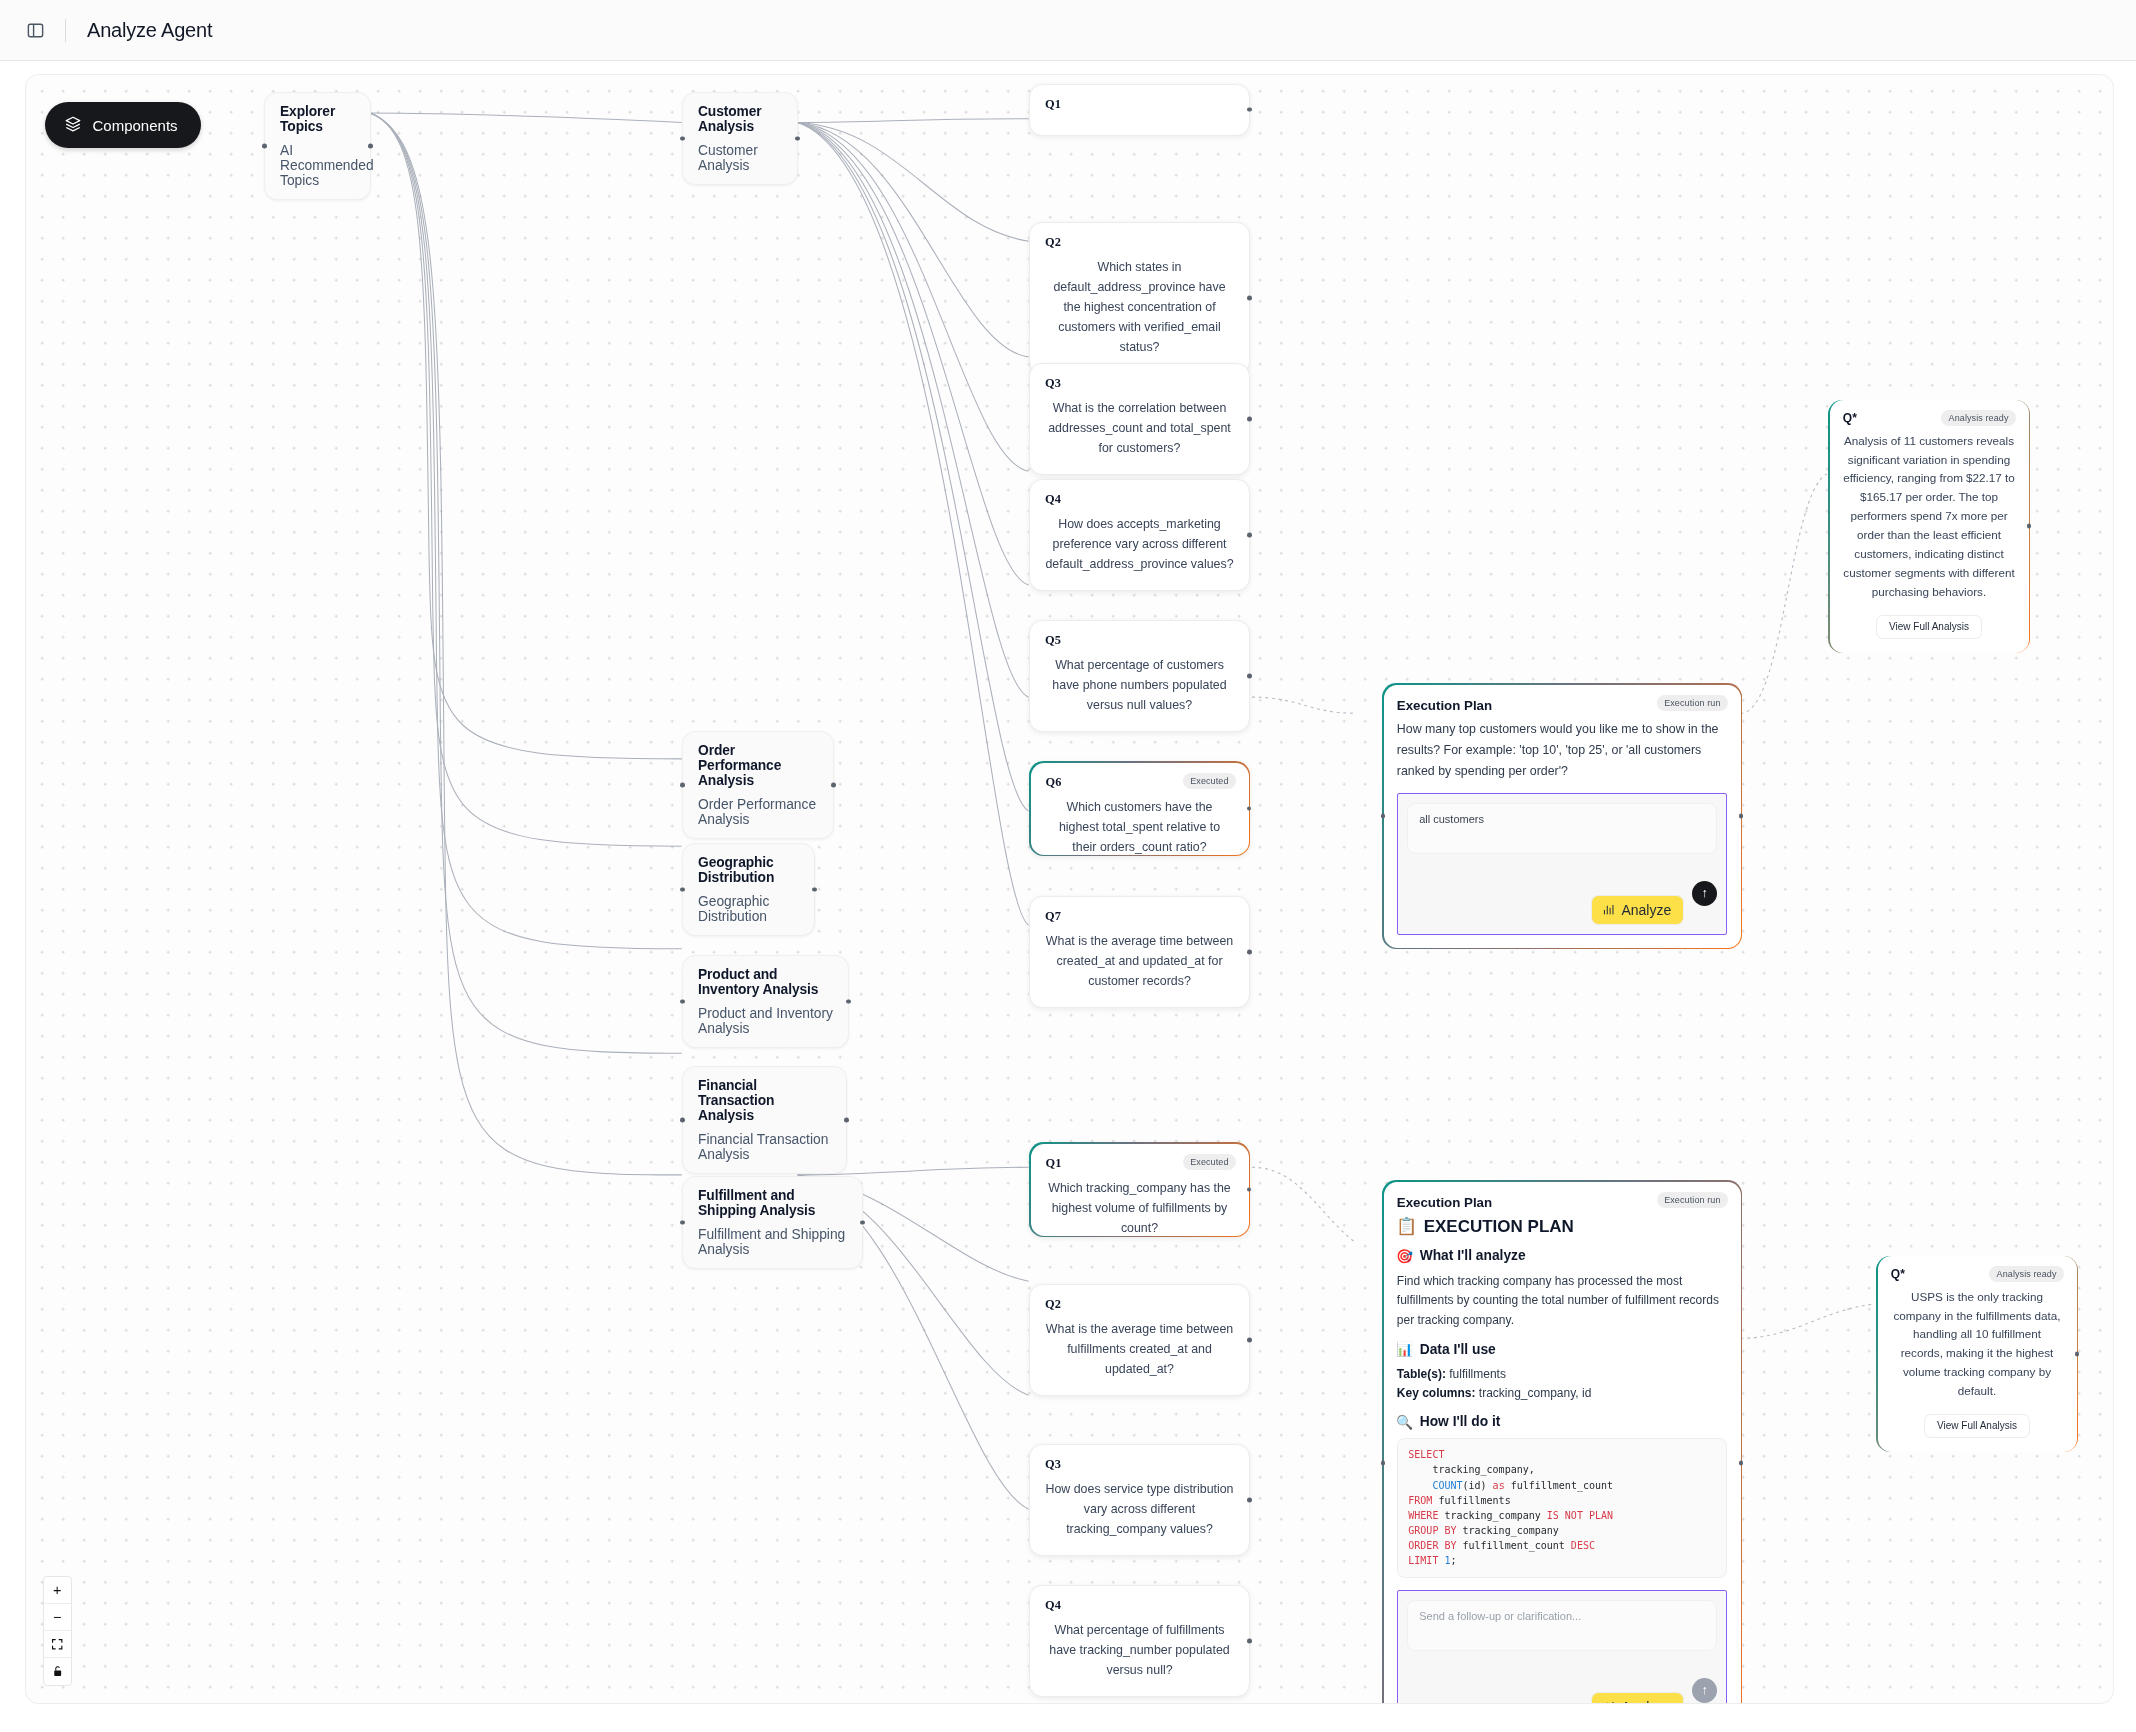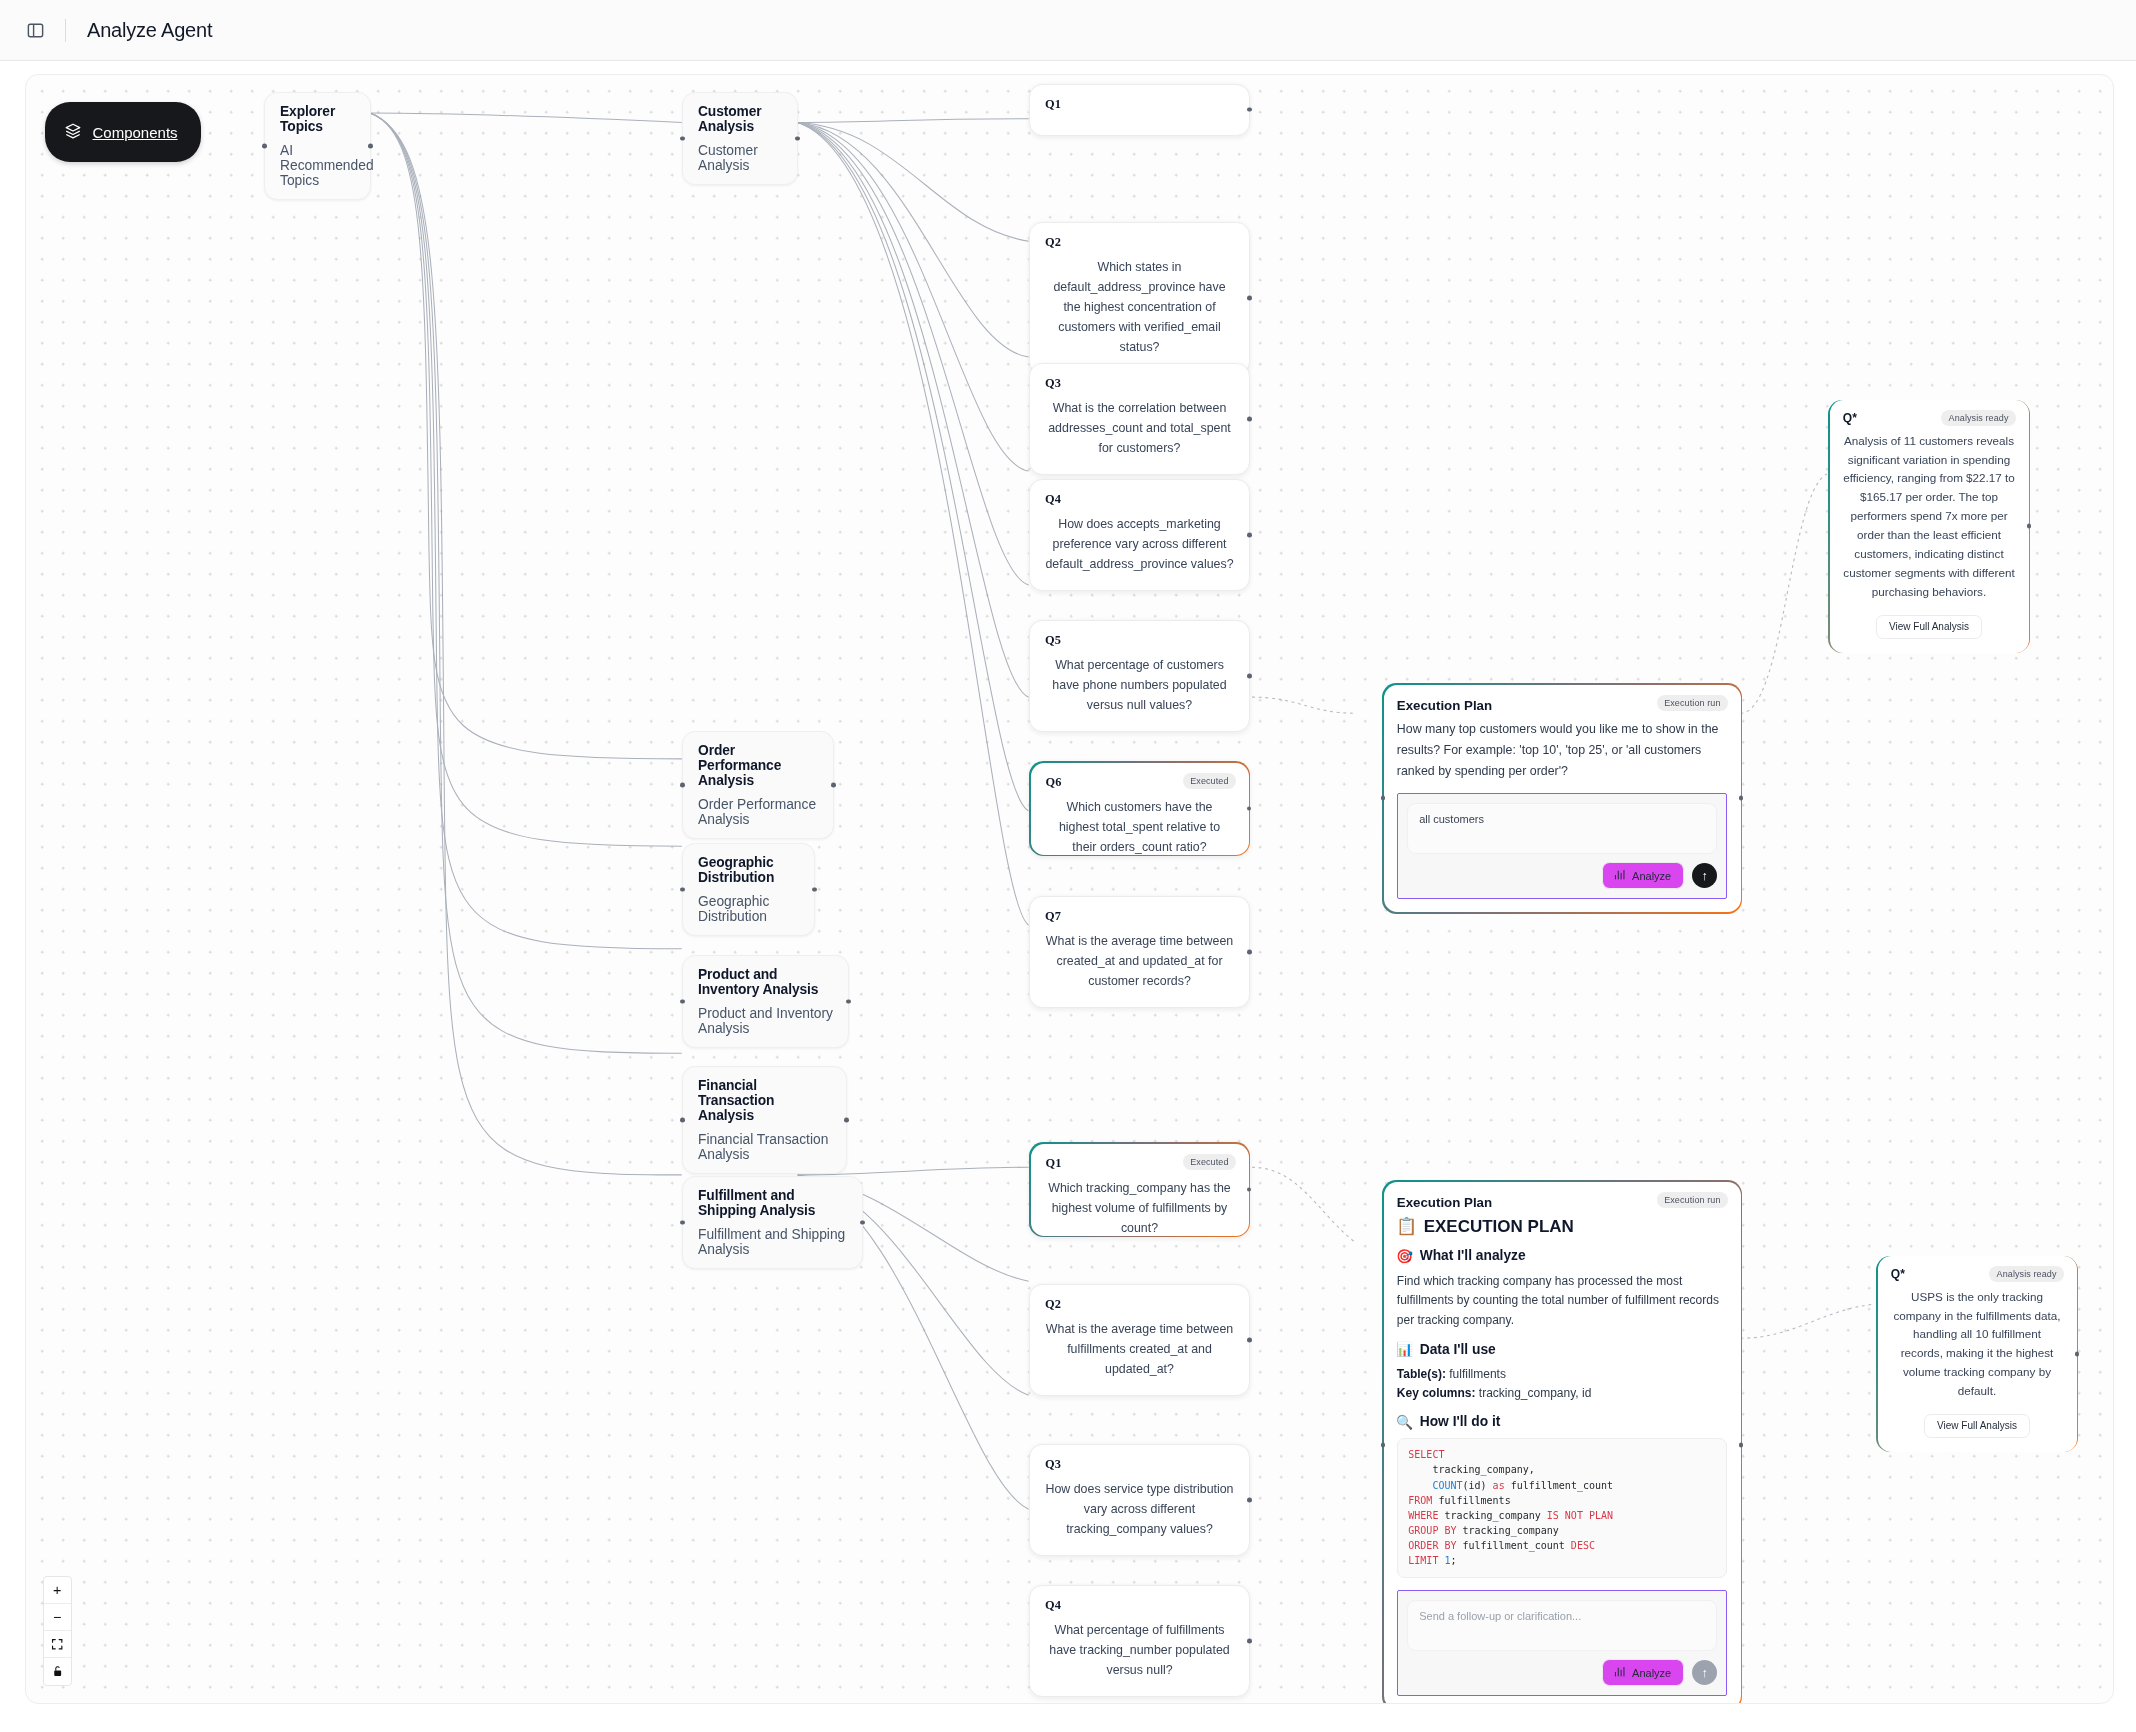--- a/index.html
+++ b/index.html
@@ -47,29 +47,28 @@
     background-position: 5.7px 5.7px;
     border: 1px solid #ededed;
     border-radius: 13.3px;
     overflow: hidden;
   }
   .edges { position:absolute; inset:0; width:100%; height:100%; pointer-events:none; }
 
   
   .components-btn {
     position: absolute; top: 27px; left: 19px;
-    height: 60px;
+    height: 46px;
     background: #17181b; color: #fff;
     border-radius: 25px;
     display: flex; align-items: center; gap: 10.5px;
     padding: 0 23px 0 19px;
     font-size: 15px;
     z-index: 30; cursor: pointer;
     box-shadow: 0 1.9px 5.7px rgba(0,0,0,.18);
-    text-decoration: underline;
   }
 
   
   .node {
     position: absolute;
     background: #fafafa;
     border: 1px solid #efefef;
     border-radius: 13.3px;
     box-shadow: 0 1px 2.9px rgba(16,24,40,.06);
     padding: 11.4px 15px;
@@ -193,23 +192,23 @@
     min-height: 51px;
     padding: 9.5px 11.4px;
     font-size: 11px; color: #3a4353;
   }
   .inputbox.ph { color:#9aa1ac; }
   .inputrow {
     display:flex; align-items:center; justify-content:flex-end;
     gap: 8.6px; margin-top: 8.6px;
   }
   .analyze-btn {
-    background:#d946ef; border:1px solid #ececec; border-radius:7.6px;
+    background:#fde047; border:1px solid #ececec; border-radius:7.6px;
     display:flex; align-items:center; gap:6.7px;
-    padding: 5.7px 11.4px; font-size: 11px; color:#1f2937; cursor:pointer;
+    padding: 5.7px 11.4px; font-size: 14px; color:#1f2937; cursor:pointer;margin-top:33px;
   }
   .send-btn {
     width: 25px; height: 25px; border-radius: 50%;
     background: #17181b; color:#fff;
     display:flex; align-items:center; justify-content:center;
     font-size: 12.4px; cursor:pointer;
   }
   .send-btn.dim { background:#9ca3af; }
 
   

